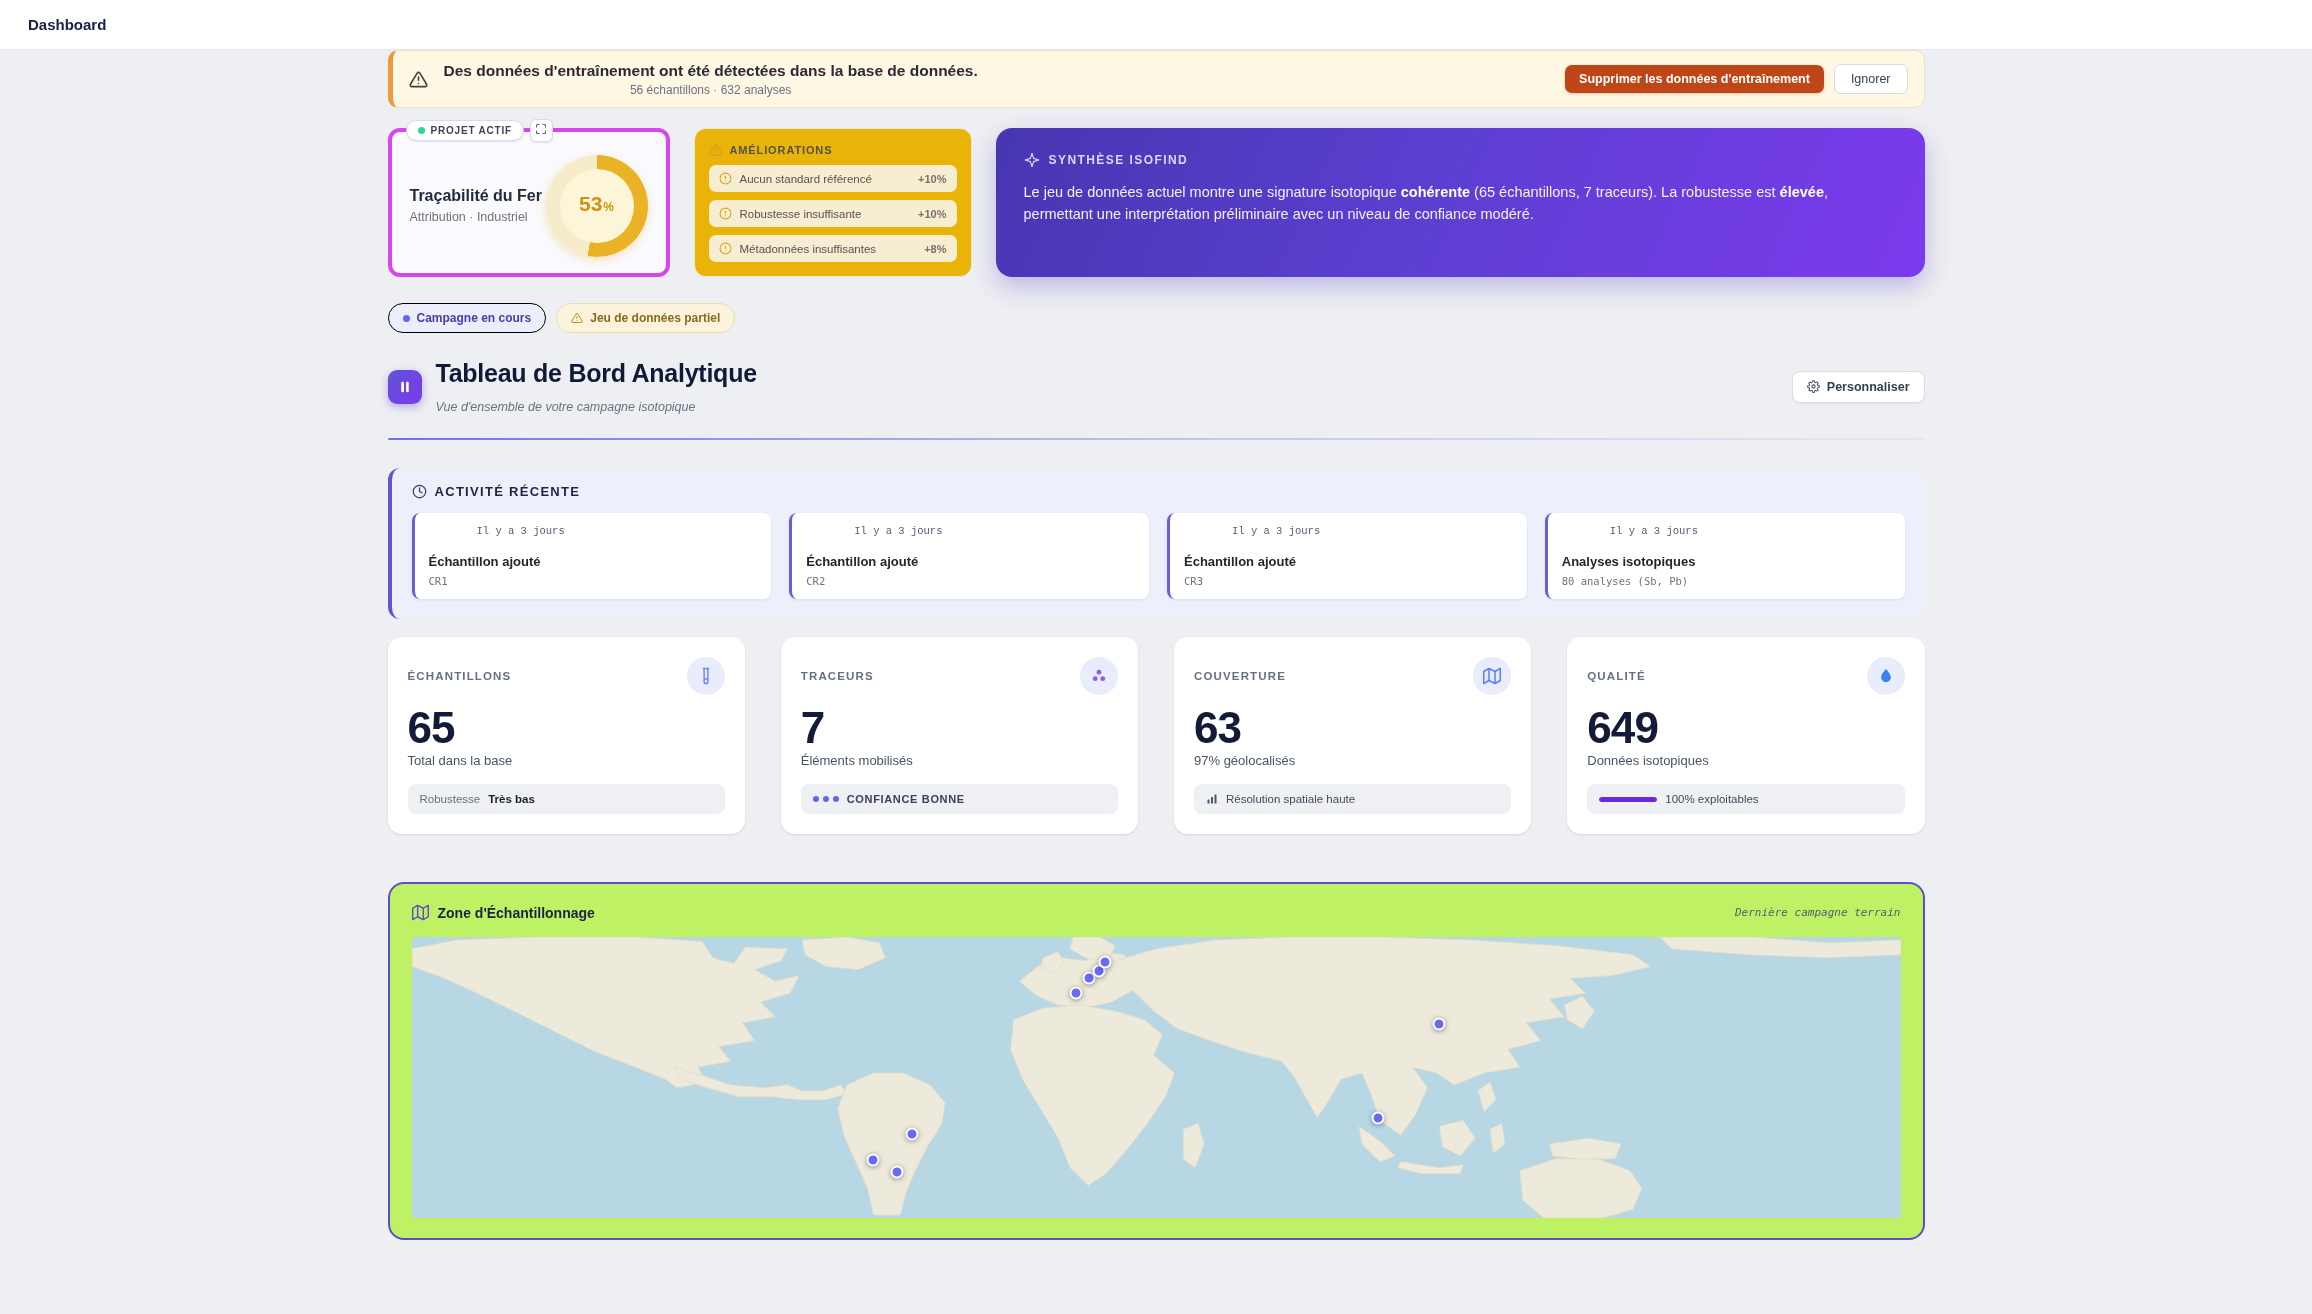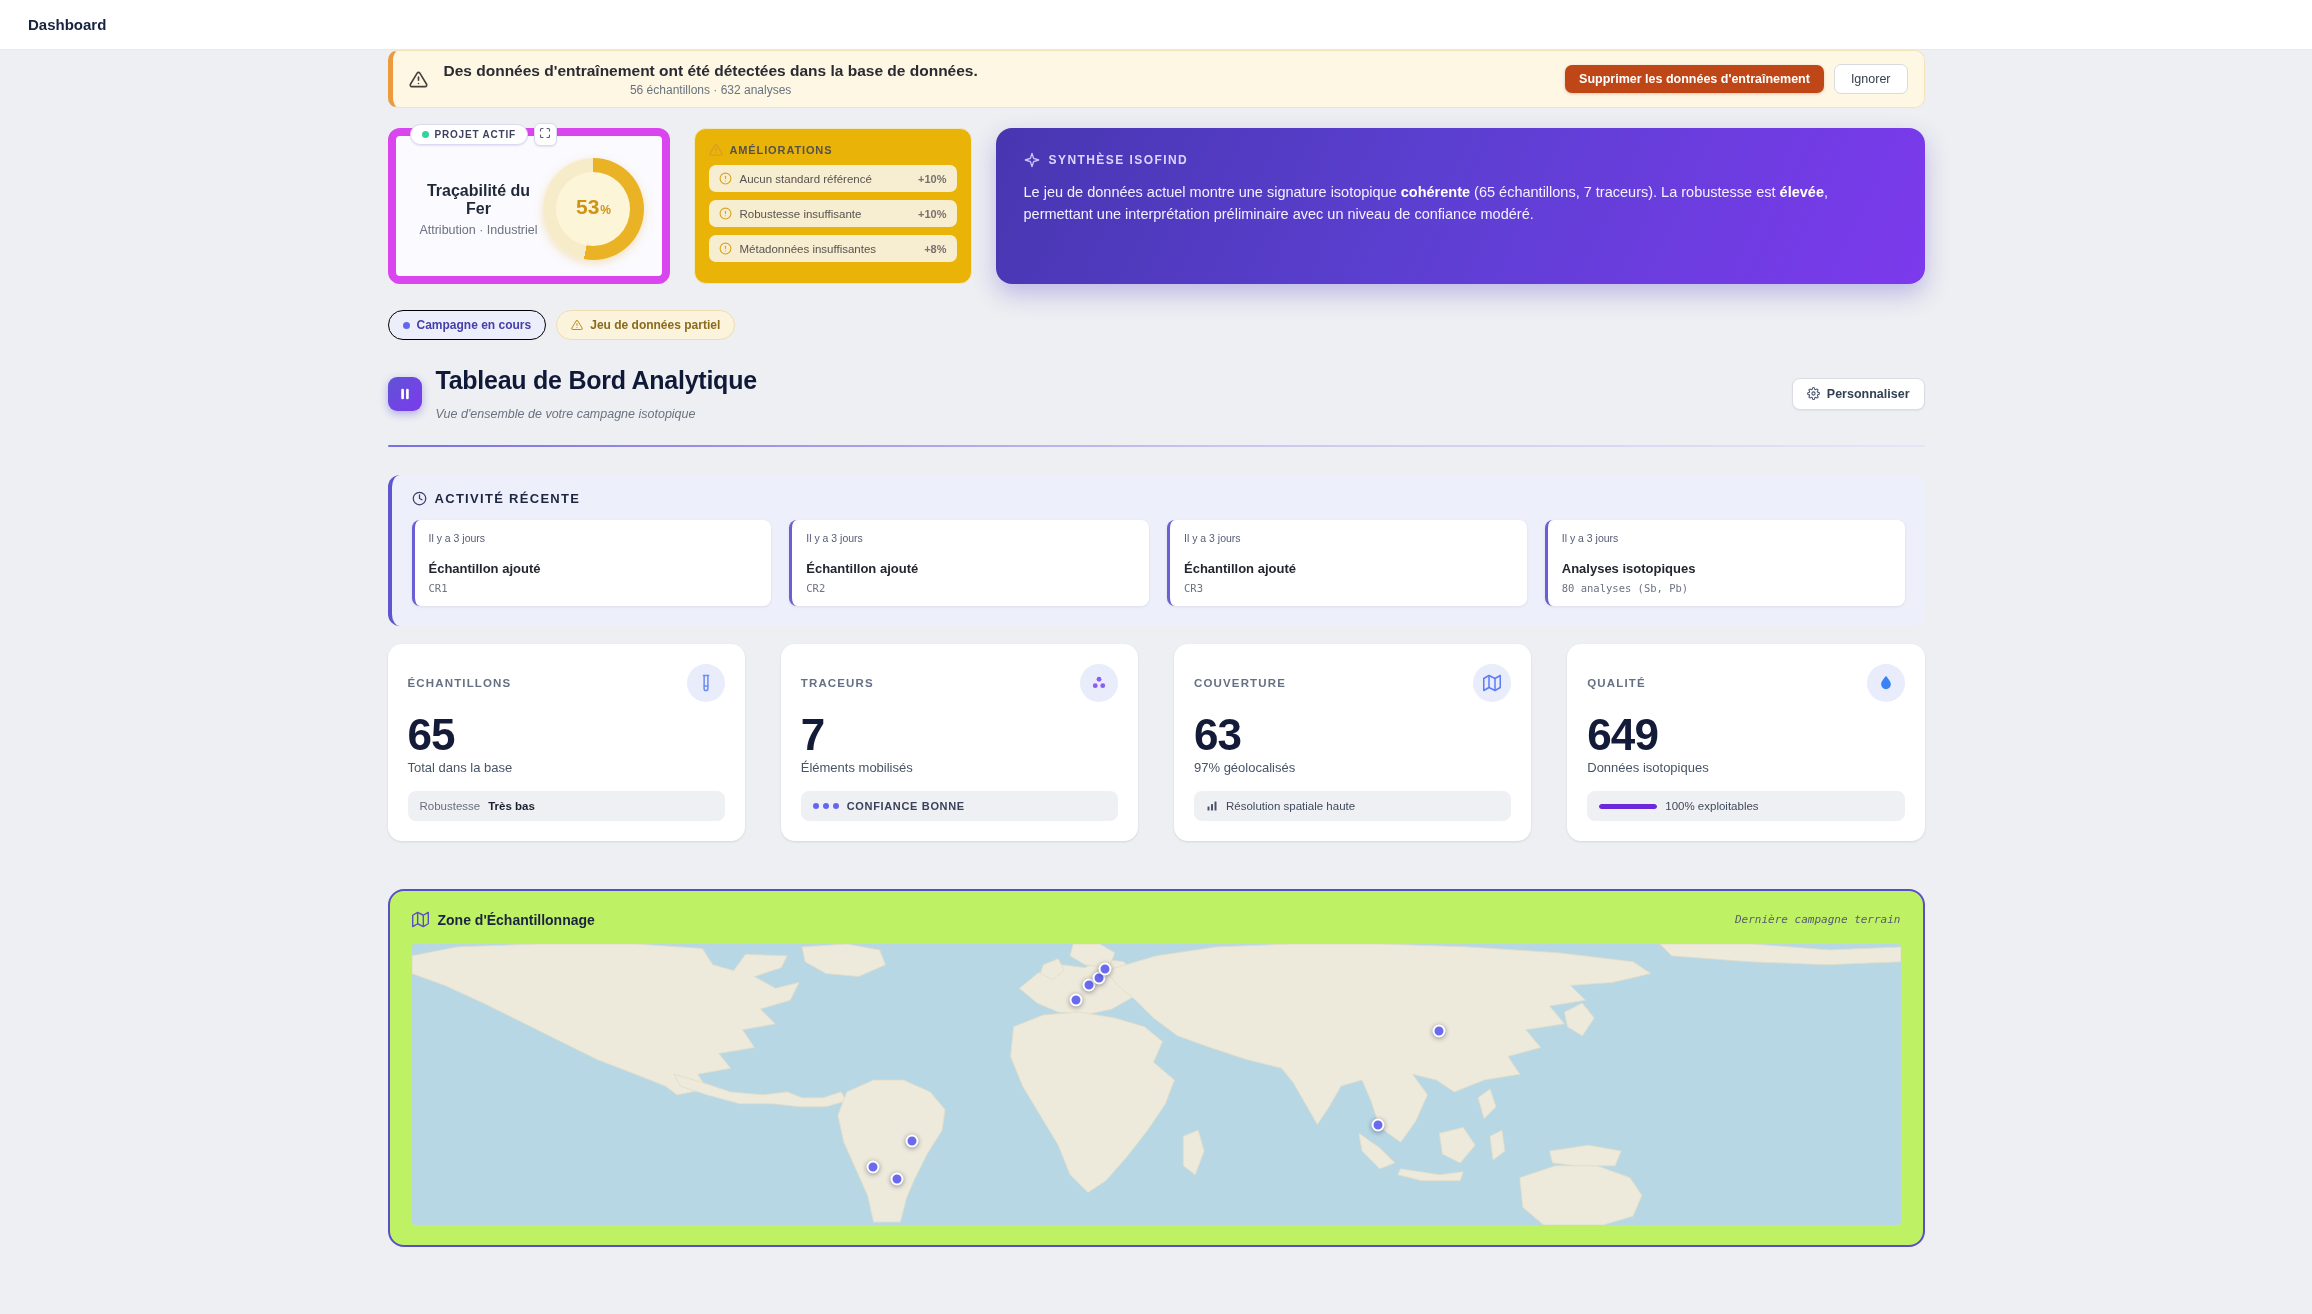--- a/index.html
+++ b/index.html
@@ -41,23 +41,22 @@
     background: #fff; color: #374151; border: 1px solid #d7dadf; border-radius: 7px;
     padding: 7px 16px; font-size: 12.5px; font-weight: 500; cursor: pointer;
     font-family: "Liberation Sans", sans-serif;
   }
 
   
   .cards-row { margin-top: 20px; display: flex; gap: 24px; align-items: stretch; }
 
   .project-card {
     width: 282px; flex: 0 0 282px; position: relative;
-    background: #fafaff; border: 8px solid #d946ef; border-radius: 12px;
+    background: #fafaff; border: 4px solid #d946ef; border-radius: 12px;
     padding: 22px 18px 16px;
-    text-align: center;
   }
   .badge-row { position: absolute; top: -13px; left: 14px; display: flex; gap: 6px; align-items: center; }
   .badge {
     background: #fff; border: 1px solid #ddd8f2; border-radius: 999px;
     padding: 4px 11px; font-size: 10px; font-weight: 700; letter-spacing: .08em;
     color: #3f3f5f; display: inline-flex; align-items: center; gap: 6px;
     box-shadow: 0 1px 2px rgba(20,20,60,.10);
   }
   .dot-green { width: 7px; height: 7px; border-radius: 50%; background: #34d399; display: inline-block; }
   .expand-btn {
@@ -159,21 +158,21 @@
     display: flex; align-items: center; gap: 8px;
     font-size: 13px; font-weight: 800; letter-spacing: .1em; color: #1d2540;
   }
   .activity-header .icon { width: 15px; height: 15px; color: #39406b; }
   .activity-header .icon svg { width: 100%; height: 100%; }
   .activity-cards { margin-top: 14px; display: flex; gap: 18px; }
   .activity-card {
     flex: 1; background: #fff; border-left: 3px solid #6a5fd4; border-radius: 8px;
     padding: 12px 14px; box-shadow: 0 1px 3px rgba(30,30,80,.08); cursor: pointer;
   }
-  .activity-time { font-family: Liberation Sans, sans-serif; font-size: 10.5px; color: #565b76; }
+  .activity-time { font-family: Liberation Mono, monospace; font-size: 10.5px; color: #565b76; margin-left: 48px; }
   .activity-title { margin-top: 17px; font-size: 13px; font-weight: 700; color: #23262e; }
   .activity-detail { margin-top: 6px; font-family: "DejaVu Sans Mono", monospace; font-size: 10.5px; color: #6b7280; }
 
   
   .stats-row { margin-top: 18px; display: flex; gap: 36px; }
   .stat-card {
     flex: 1; background: #fff; border-radius: 14px; padding: 20px;
     box-shadow: 0 1px 3px rgba(16,24,40,.07), 0 1px 2px rgba(16,24,40,.04);
   }
   .stat-top { display: flex; justify-content: space-between; align-items: center; }

